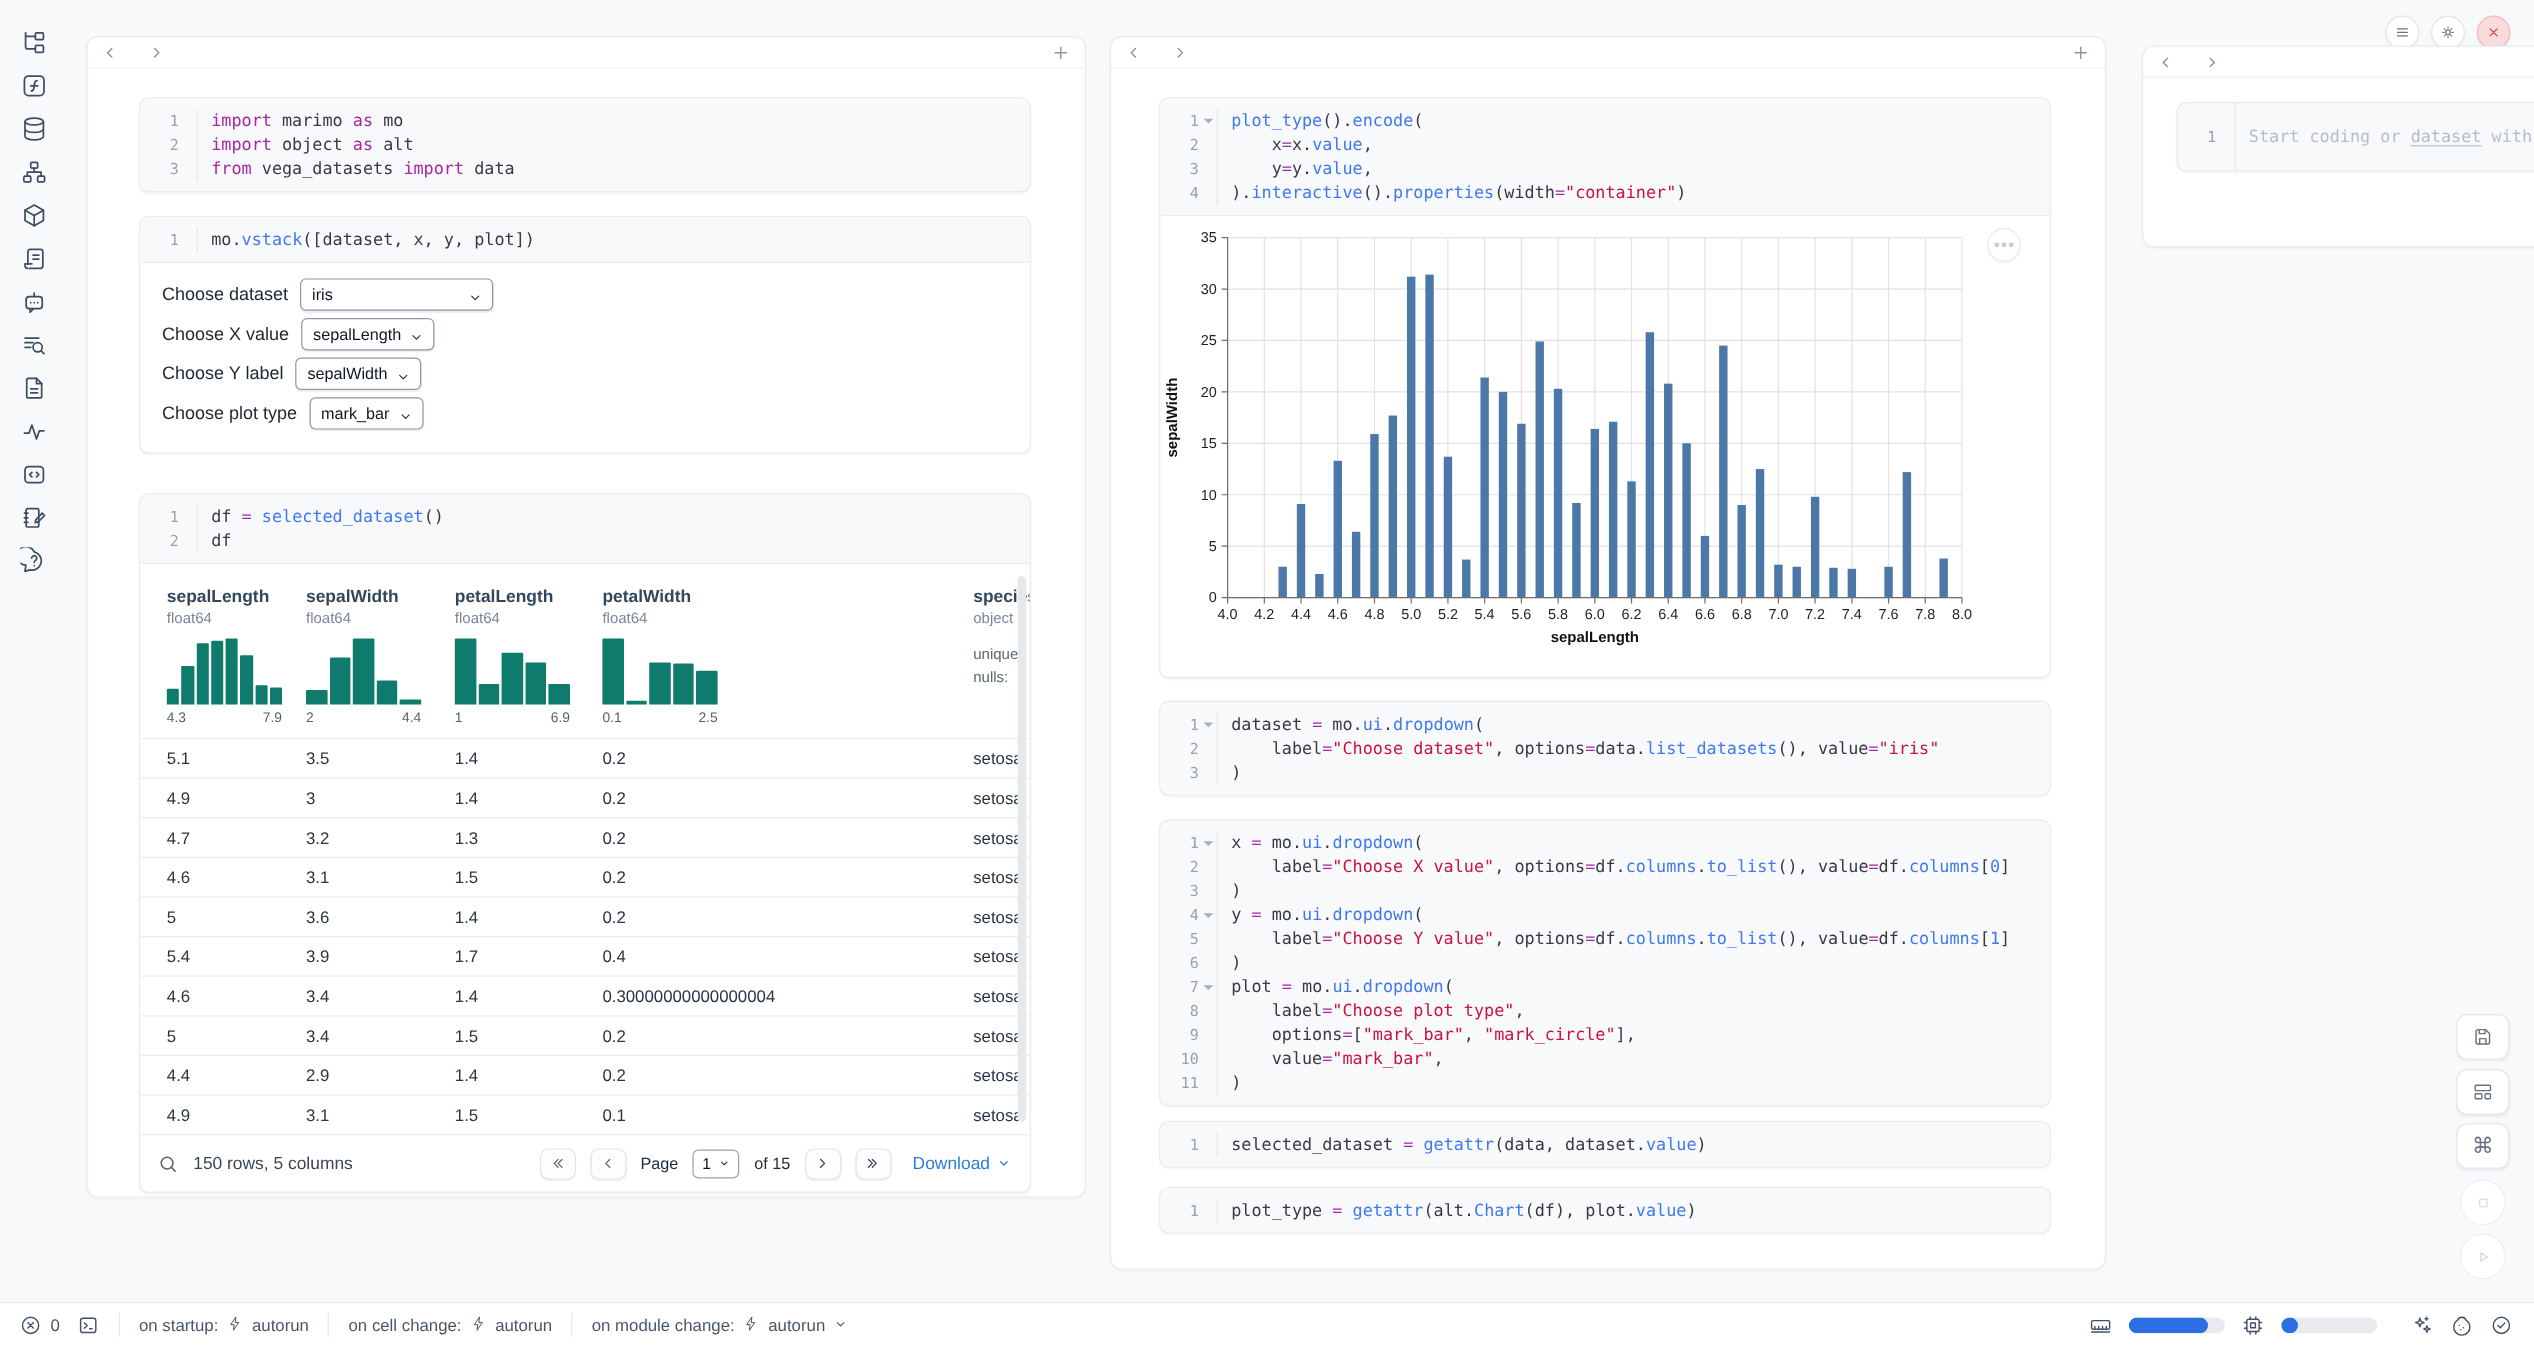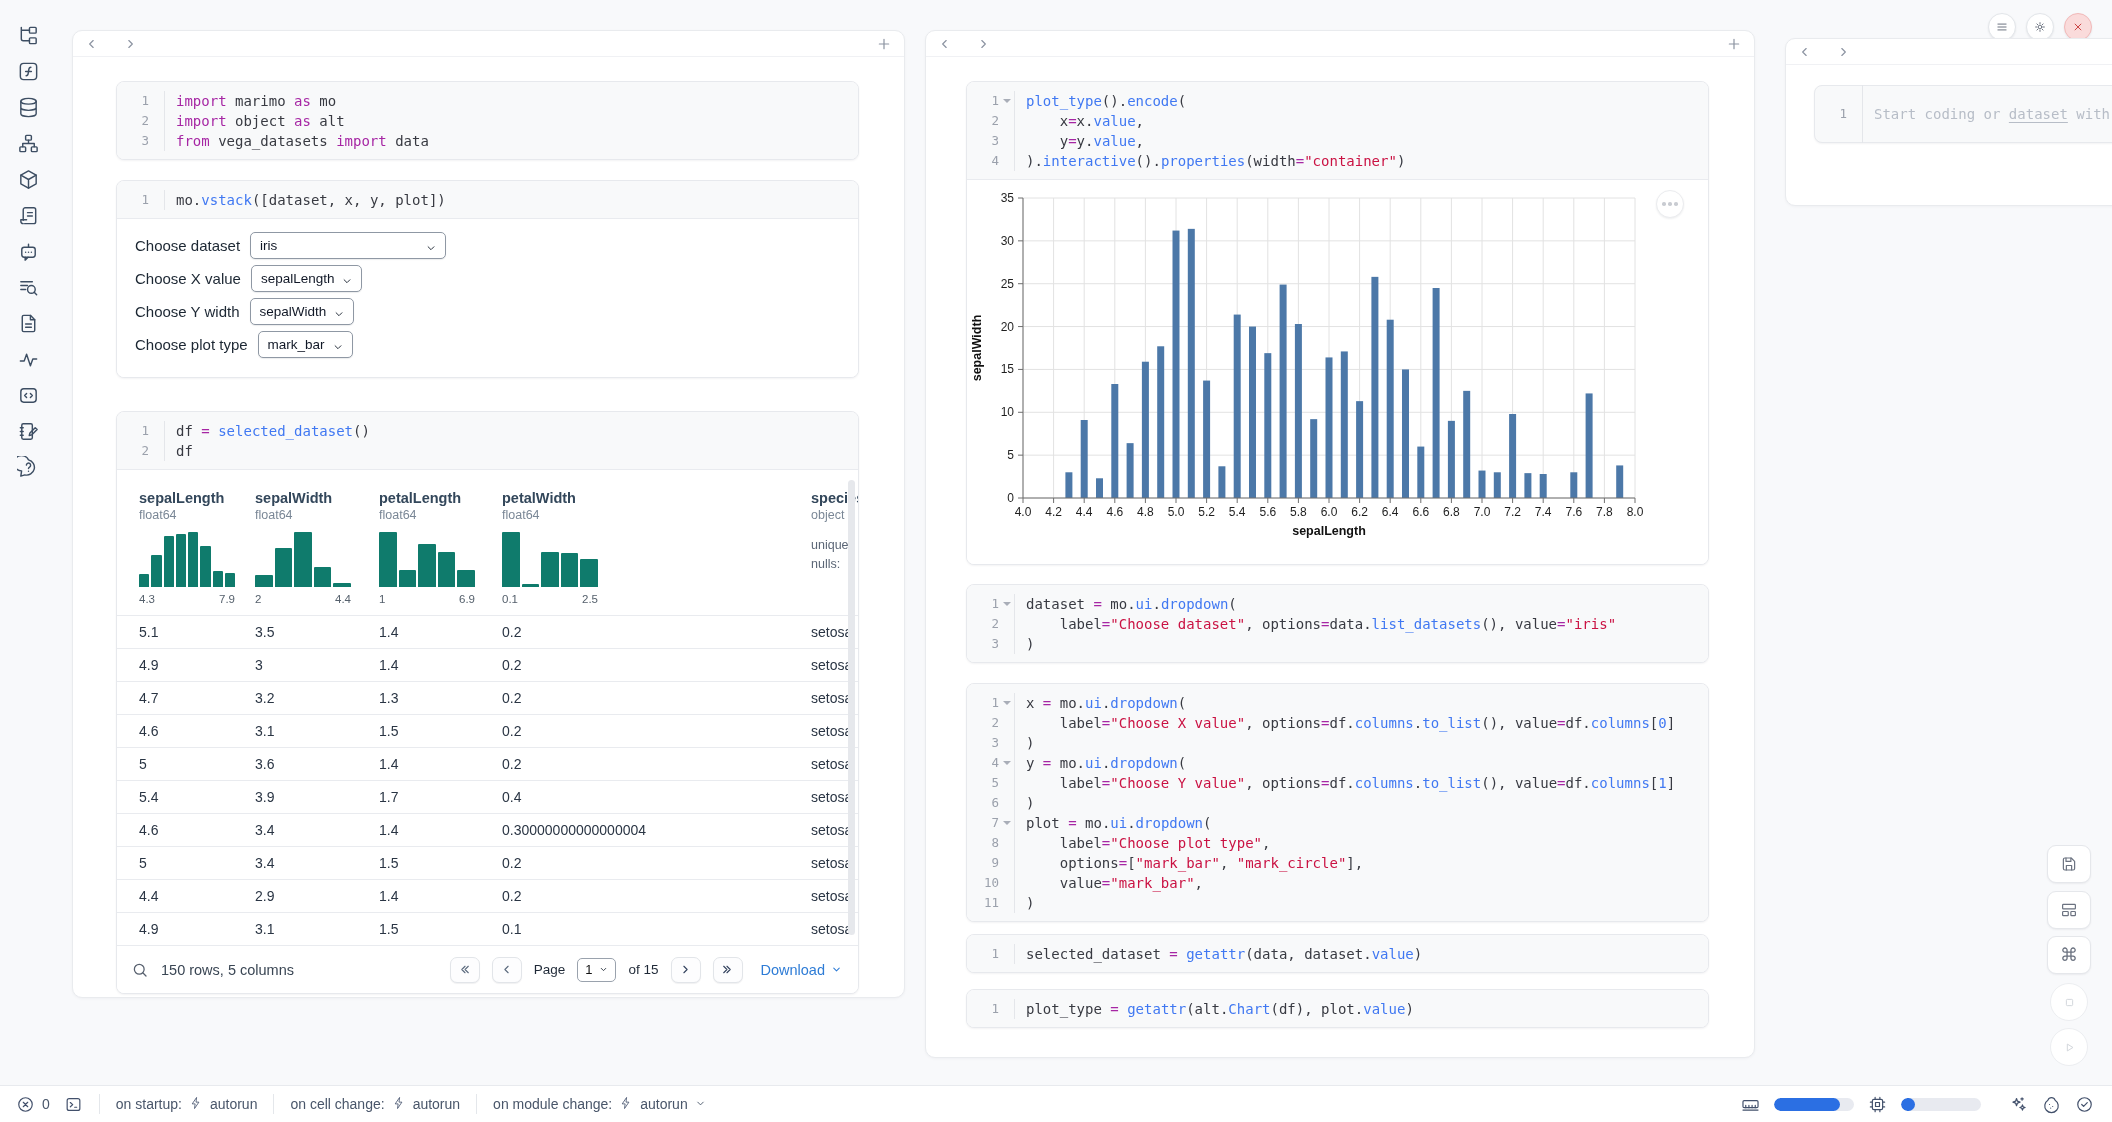--- a/index.html
+++ b/index.html
@@ -37,21 +37,21 @@
   .cl { flex:1; border-left:1px solid #e4e6ea; padding-left:11px; font-family:"DejaVu Sans Mono", monospace; font-size:14px; line-height:20px; white-space:pre; color:#383a42; }
   .tok-kw { color:#a626a4; } .tok-fn { color:#4078f2; } .tok-str { color:#ca1243; }
   .tok-op { color:#a626a4; } .tok-num { color:#4078f2; } .tok-pl { color:#383a42; }
   .output-area { background:#fff; border-top:1px solid #e9ebef; }
 
   
   #controls { padding:10px 0 16px 18px; }
   .control-row { display:flex; align-items:center; height:33px; gap:10px; }
   .control-label { font-size:15px; color:#1c2733; }
   .ui-select { display:inline-flex; align-items:center; justify-content:space-between; gap:8px; border:1px solid #8f98a4; border-radius:5px; background:#fff; box-shadow:0 1px 1px rgba(16,24,40,.08); padding:3px 9px; font-size:13.5px; color:#111827; cursor:pointer; min-width:72px; height:27px; }
-  .control-row:nth-child(1) .ui-select { width:196px; }
+  .control-row:nth-child(1) .ui-select { width:161px; }
   .ui-select .car { flex:none; width:10px; height:10px; }
   .ui-select .car svg { width:10px; height:10px; stroke:#2b3440; fill:none; stroke-width:2.4; stroke-linecap:round; stroke-linejoin:round; }
 
   
   .df-wrap { position:relative; }
   .df-scrollbar { position:absolute; right:3px; top:10px; bottom:58px; width:7px; background:#e6e8ec; border-radius:4px; }
   .df-header { display:flex; padding:20px 0 10px 22px; overflow:hidden; }
   .df-body { overflow:hidden; }
   .df-col { flex:none; }
   .df-col.c0{width:116px;} .df-col.c1{width:124px;} .df-col.c2{width:123px;} .df-col.c3{width:309px;} .df-col.c4{width:160px;}
@@ -263,21 +263,21 @@
               <div class="control-row">
                 <span class="control-label">Choose X value</span>
                 <span class="ui-select">
                   <span>sepalLength</span>
                   <span class="car"><svg viewBox="0 0 24 24">
                       <path d="M5 9l7 7 7-7"></path>
                     </svg></span>
                 </span>
               </div>
               <div class="control-row">
-                <span class="control-label">Choose Y width</span>
+                <span class="control-label">Choose Y label</span>
                 <span class="ui-select">
                   <span>sepalWidth</span>
                   <span class="car"><svg viewBox="0 0 24 24">
                       <path d="M5 9l7 7 7-7"></path>
                     </svg></span>
                 </span>
               </div>
               <div class="control-row">
                 <span class="control-label">Choose plot type</span>
                 <span class="ui-select">

